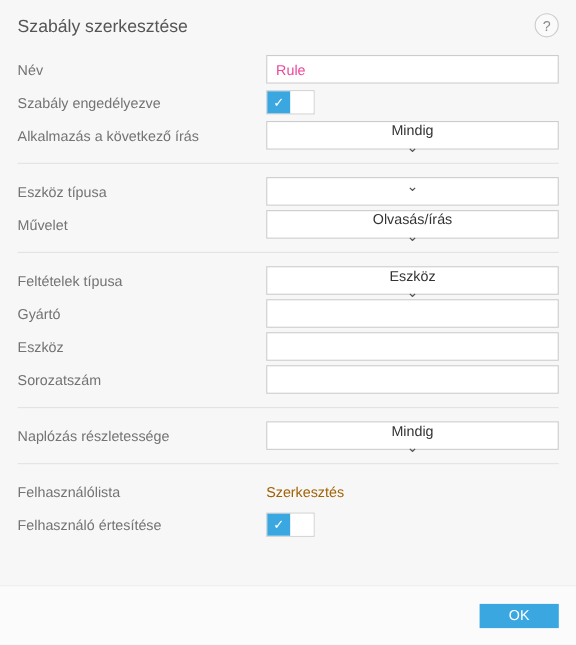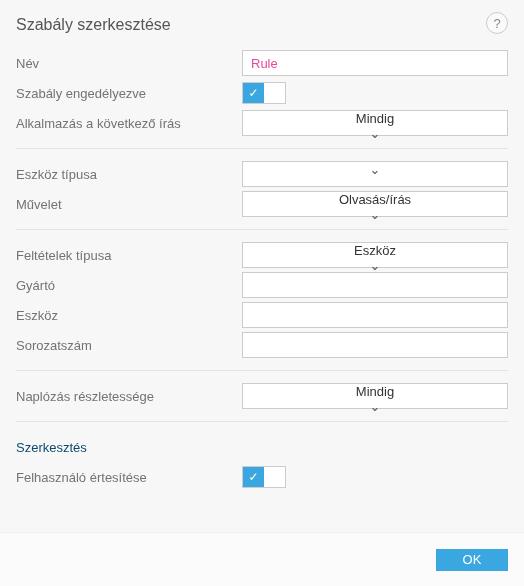--- a/index.html
+++ b/index.html
@@ -24,21 +24,21 @@
   .chev { color: #555; }
   .toggle {
     width: 44px; height: 22px; background: #fff; border: 1px solid #ccc;
     display: flex; cursor: pointer; position: relative;
   }
   .toggle .half { width: 50%; height: 100%; display: flex; align-items: center; justify-content: center; }
   .toggle .on { background: #3aa7e0; }
   .toggle .off { background: #fff; }
   .check { color: #fff; font-size: 12px; line-height: 1; }
   .divider { border: none; border-top: 1px solid #e3e3e3; margin: 10px 0; }
-  .linklike { color: #0c4a6e; font-size: 13px; }
+  .linklike { color: #a16207; font-size: 13px; }
   .footer { height: 54px; background: #fbfbfb; border-top: 1px solid #eee; display: flex; align-items: center; justify-content: flex-end; padding: 0 16px; }
   .btn-ok {
     min-width: 72px; height: 22px; background: #3aa7e0; color: #fff; border: none;
     font-size: 13px; cursor: pointer; padding: 0 18px;
   }
 </style>
 </head>
 <body>
 
 <div class="window">
@@ -141,20 +141,21 @@
         <div class="select">
           <span>Mindig</span>
           <span class="chev">⌄</span>
         </div>
       </div>
     </div>
 
     <hr class="divider">
 
     <div class="row">
+      <div class="label">Felhasználólista</div>
       <div class="field">
         <span class="linklike">Szerkesztés</span>
       </div>
     </div>
 
     <div class="row">
       <div class="label">Felhasználó értesítése</div>
       <div class="field">
         <div class="toggle">
           <div class="half on">

